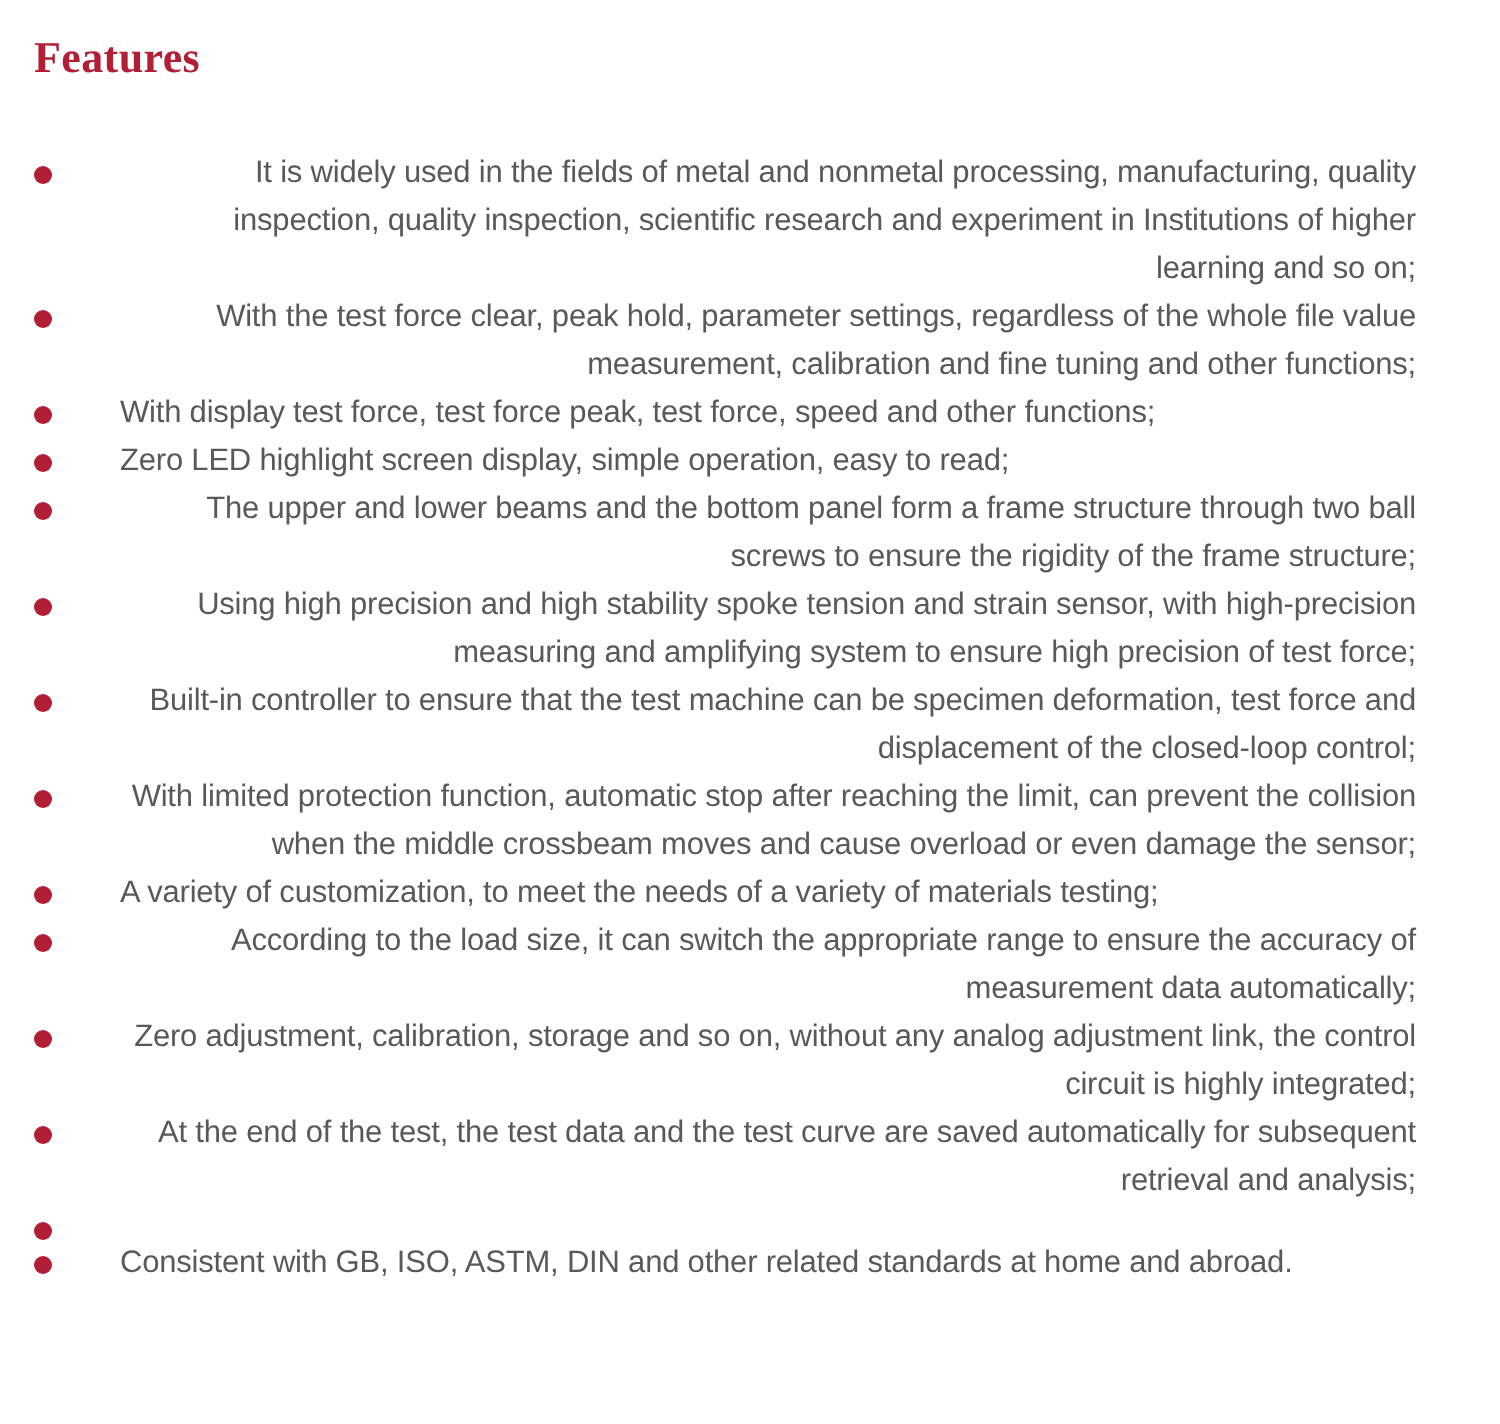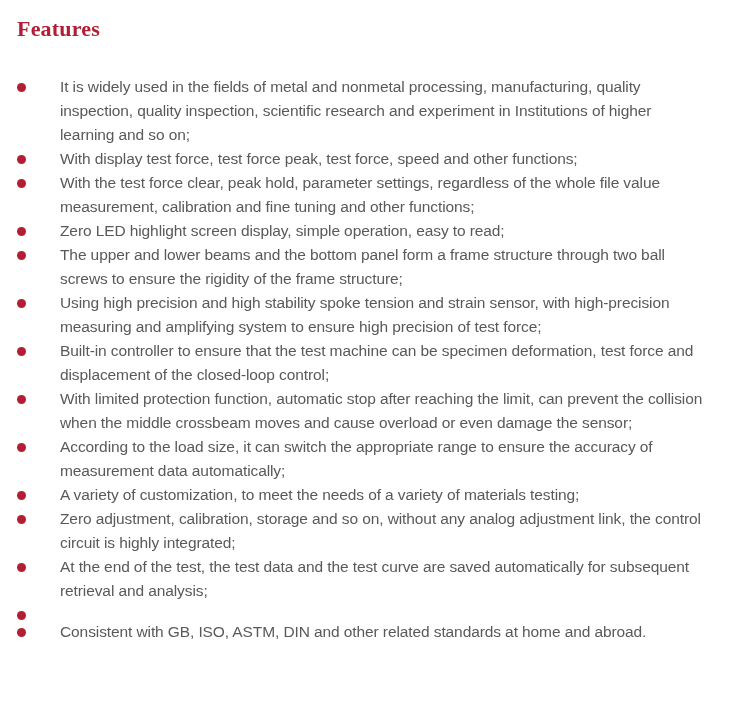--- a/index.html
+++ b/index.html
@@ -29,20 +29,21 @@
     letter-spacing: 0.2px;
   }
   .feature-list {
     list-style: none;
     margin: 33px 0 0 0;
     padding: 0;
   }
   .feature-item {
     display: flex;
     align-items: flex-start;
+    text-align: right;
   }
   .bullet {
     flex: 0 0 auto;
     width: 9px;
     height: 9px;
     border-radius: 50%;
     background: #B11E35;
     margin-top: 8px;
   }
   .feature-text {
@@ -62,26 +63,26 @@
 
   <ul class="feature-list">
 
       <li class="feature-item">
         <span class="bullet"></span>
         <span class="feature-text">It is widely used in the fields of metal and nonmetal processing, manufacturing, quality inspection, quality inspection, scientific research and experiment in Institutions of higher learning and so on;</span>
       </li>
 
       <li class="feature-item">
         <span class="bullet"></span>
-        <span class="feature-text">With display test force, test force peak, test force, speed and other functions;</span>
+        <span class="feature-text">With the test force clear, peak hold, parameter settings, regardless of the whole file value measurement, calibration and fine tuning and other functions;</span>
       </li>
 
       <li class="feature-item">
         <span class="bullet"></span>
-        <span class="feature-text">With the test force clear, peak hold, parameter settings, regardless of the whole file value measurement, calibration and fine tuning and other functions;</span>
+        <span class="feature-text">With display test force, test force peak, test force, speed and other functions;</span>
       </li>
 
       <li class="feature-item">
         <span class="bullet"></span>
         <span class="feature-text">Zero LED highlight screen display, simple operation, easy to read;</span>
       </li>
 
       <li class="feature-item">
         <span class="bullet"></span>
         <span class="feature-text">The upper and lower beams and the bottom panel form a frame structure through two ball screws to ensure the rigidity of the frame structure;</span>
@@ -98,26 +99,26 @@
         <span class="feature-text">Built-in controller to ensure that the test machine can be specimen deformation, test force and displacement of the closed-loop control;</span>
       </li>
 
       <li class="feature-item">
         <span class="bullet"></span>
         <span class="feature-text">With limited protection function, automatic stop after reaching the limit, can prevent the collision when the middle crossbeam moves and cause overload or even damage the sensor;</span>
       </li>
 
       <li class="feature-item">
         <span class="bullet"></span>
-        <span class="feature-text">According to the load size, it can switch the appropriate range to ensure the accuracy of measurement data automatically;</span>
+        <span class="feature-text">A variety of customization, to meet the needs of a variety of materials testing;</span>
       </li>
 
       <li class="feature-item">
         <span class="bullet"></span>
-        <span class="feature-text">A variety of customization, to meet the needs of a variety of materials testing;</span>
+        <span class="feature-text">According to the load size, it can switch the appropriate range to ensure the accuracy of measurement data automatically;</span>
       </li>
 
       <li class="feature-item">
         <span class="bullet"></span>
         <span class="feature-text">Zero adjustment, calibration, storage and so on, without any analog adjustment link, the control circuit is highly integrated;</span>
       </li>
 
       <li class="feature-item">
         <span class="bullet"></span>
         <span class="feature-text">At the end of the test, the test data and the test curve are saved automatically for subsequent retrieval and analysis;</span>

